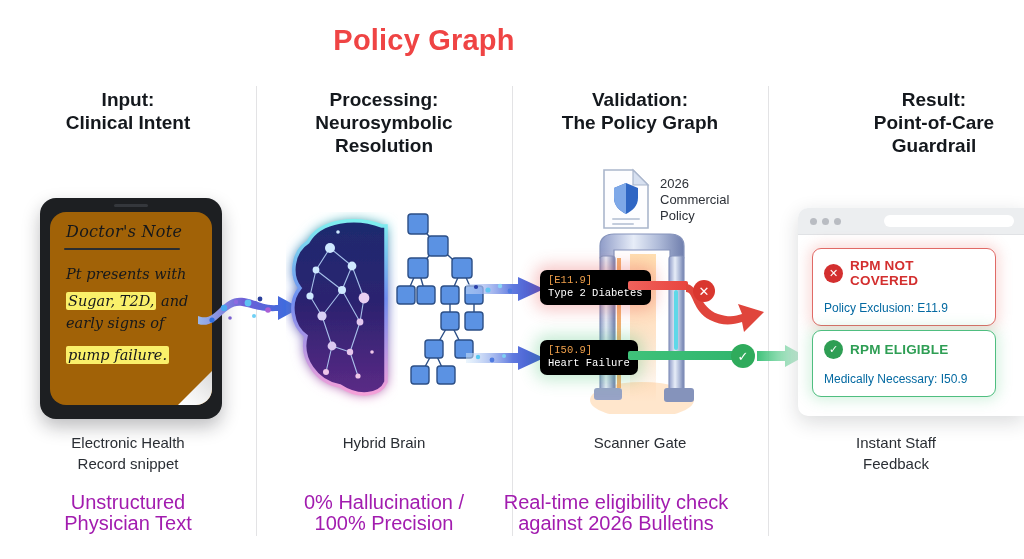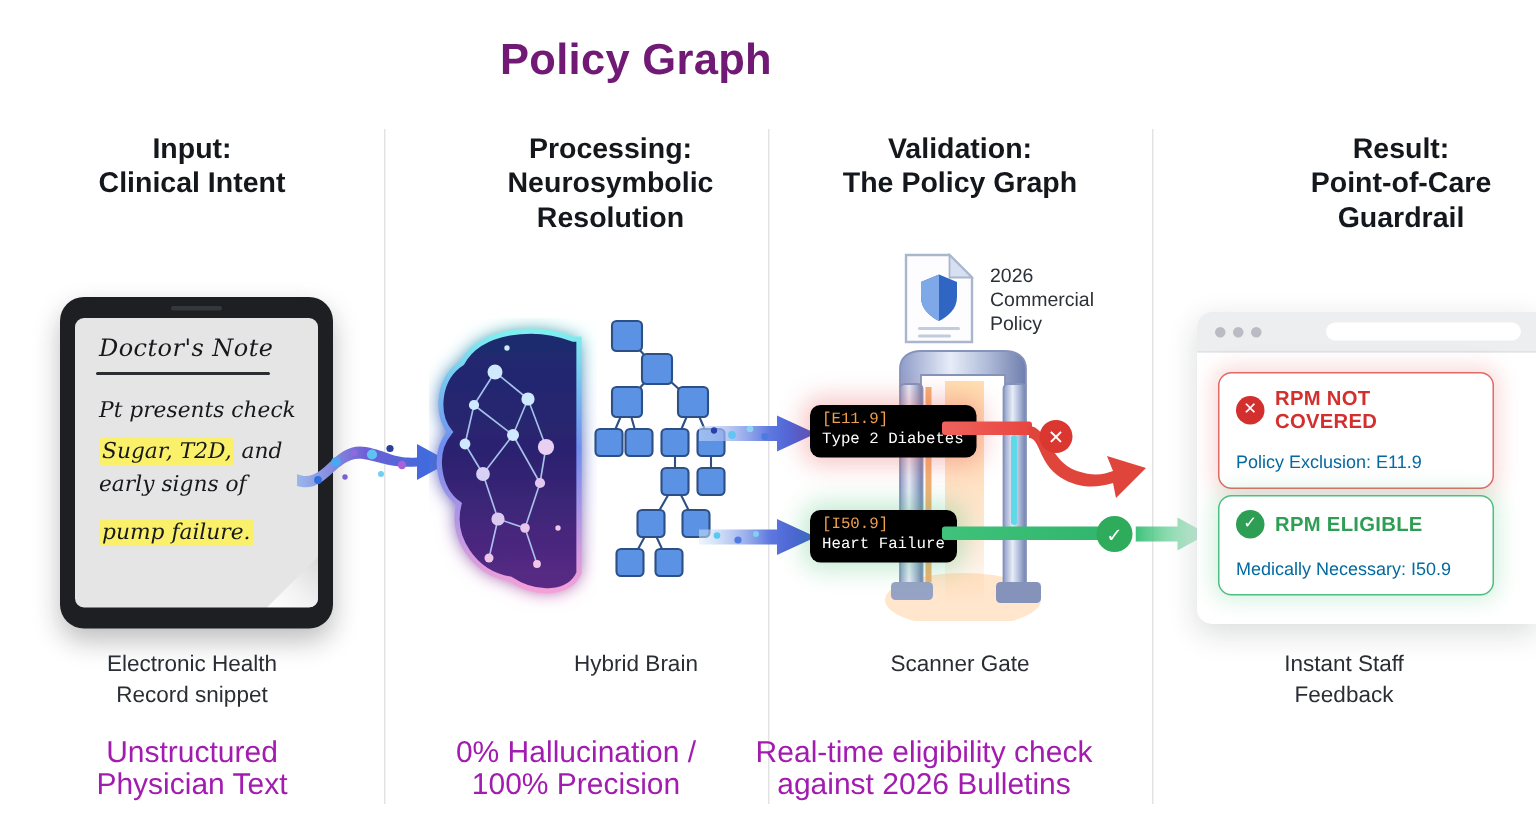--- a/index.html
+++ b/index.html
@@ -9,21 +9,21 @@
     background:#ffffff;
     font-family:"Liberation Sans","DejaVu Sans",sans-serif;
     color:#111418;
     position:relative;
   }
   #stage{position:relative;width:1024px;height:559px;overflow:hidden;background:#fff;}
 
   
   #title{
     position:absolute;left:0;top:24px;width:848px;text-align:center;
-    font-size:29px;font-weight:bold;letter-spacing:.2px;color:#701a75;
+    font-size:29px;font-weight:bold;letter-spacing:.2px;color:#ef4444;
   }
 
   
   .divider{position:absolute;top:86px;width:1px;height:450px;background:#e3e3e5;}
 
   
   .col-head{
     position:absolute;top:88px;width:256px;text-align:center;
     font-size:19px;font-weight:bold;line-height:23px;color:#14181d;
     white-space:pre-line;
@@ -44,21 +44,21 @@
     position:absolute;left:40px;top:198px;width:182px;height:221px;
     background:#1d1f22;border-radius:16px;
     box-shadow:0 8px 18px rgba(20,22,28,.28);
   }
   #tablet:after{ 
     content:"";position:absolute;left:50%;top:6px;transform:translateX(-50%);
     width:34px;height:3px;border-radius:2px;background:#34373c;
   }
   #tablet-screen{
     position:absolute;left:10px;top:14px;right:10px;bottom:14px;
-    background:#e5e5e5;border-radius:6px;overflow:hidden;
+    background:#a16207;border-radius:16px;overflow:hidden;
   }
   #note-title{
     position:absolute;left:16px;top:10px;
     font-family:"DejaVu Serif",serif;font-style:italic;font-size:16px;
     color:#16181b;letter-spacing:.3px;
   }
   #note-rule{
     position:absolute;left:14px;top:36px;width:116px;height:2px;
     background:#2a2d31;border-radius:2px;
   }
@@ -165,34 +165,34 @@
 <div id="stage">
 
   <div id="title">Policy Graph</div>
 
   <div class="divider" style="left:256px;"></div>
   <div class="divider" style="left:512px;"></div>
   <div class="divider" style="left:768px;"></div>
 
   <div class="col-head" style="left:0px;">Input:
 Clinical Intent</div>
-  <div class="col-head" style="left:256px;padding-left:23px;">Processing:
+  <div class="col-head" style="left:256px;">Processing:
 Neurosymbolic
 Resolution</div>
   <div class="col-head" style="left:512px;">Validation:
 The Policy Graph</div>
   <div class="col-head" style="left:768px;padding-left:38px;">Result:
 Point-of-Care
 Guardrail</div>
 
   <div id="tablet">
     <div id="tablet-screen">
       <div id="note-title">Doctor's Note</div>
       <div id="note-rule"></div>
-      <div class="note-line" id="note-l1">Pt presents check</div>
+      <div class="note-line" id="note-l1">Pt presents with</div>
       <div class="note-line" id="note-l2"><span class="hl">Sugar, T2D,</span><span> and</span></div>
       <div class="note-line" id="note-l3">early signs of</div>
       <div class="note-line" id="note-l4"><span class="hl">pump failure.</span></div>
       <div id="page-curl"></div>
     </div>
   </div>
 
   <svg id="arrow-wave" viewBox="0 0 108 72">
     <defs>
       <linearGradient id="gw" x1="0" y1="0" x2="1" y2="0">
@@ -397,21 +397,21 @@
       <div class="card-head">
         <span class="card-icon" id="icon-check">✓</span>
         <span class="card-title" id="title-green">RPM ELIGIBLE</span>
       </div>
       <div class="card-sub">Medically Necessary: I50.9</div>
     </div>
   </div>
 
   <div class="cap1" style="left:0px;">Electronic Health
 Record snippet</div>
-  <div class="cap1" style="left:256px;padding-left:40px;">Hybrid Brain</div>
+  <div class="cap1" style="left:256px;">Hybrid Brain</div>
   <div class="cap1" style="left:512px;">Scanner Gate</div>
   <div class="cap1" style="left:768px;">Instant Staff
 Feedback</div>
 
   <div class="cap2" style="left:0px;">Unstructured
 Physician Text</div>
   <div class="cap2" style="left:256px;">0% Hallucination /
 100% Precision</div>
   <div class="cap2" style="left:488px;">Real-time eligibility check
 against 2026 Bulletins</div>

